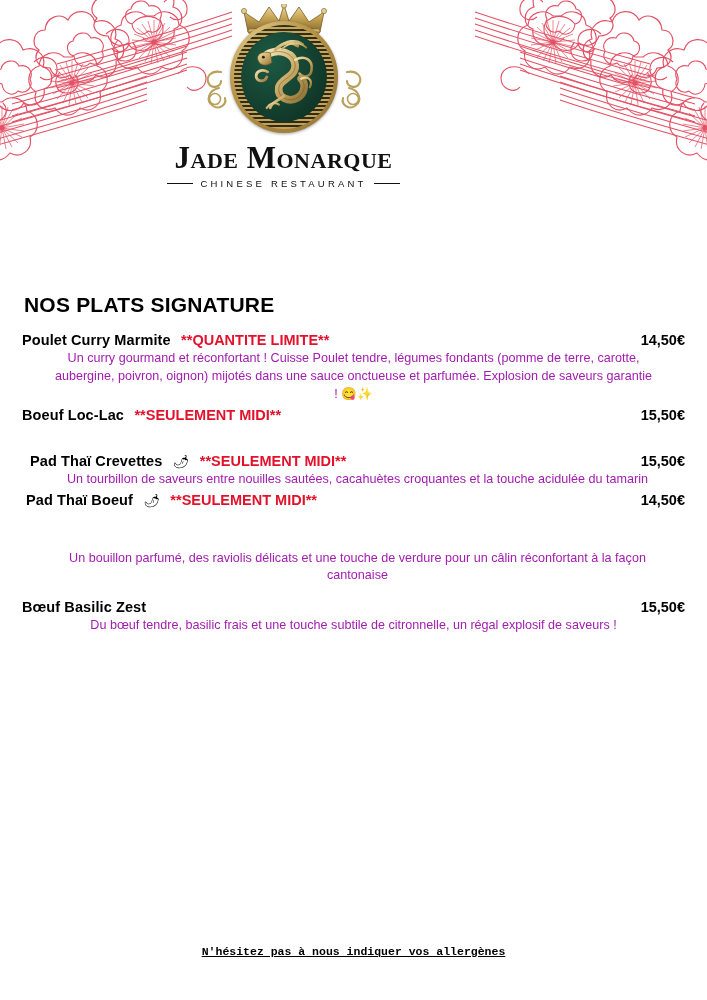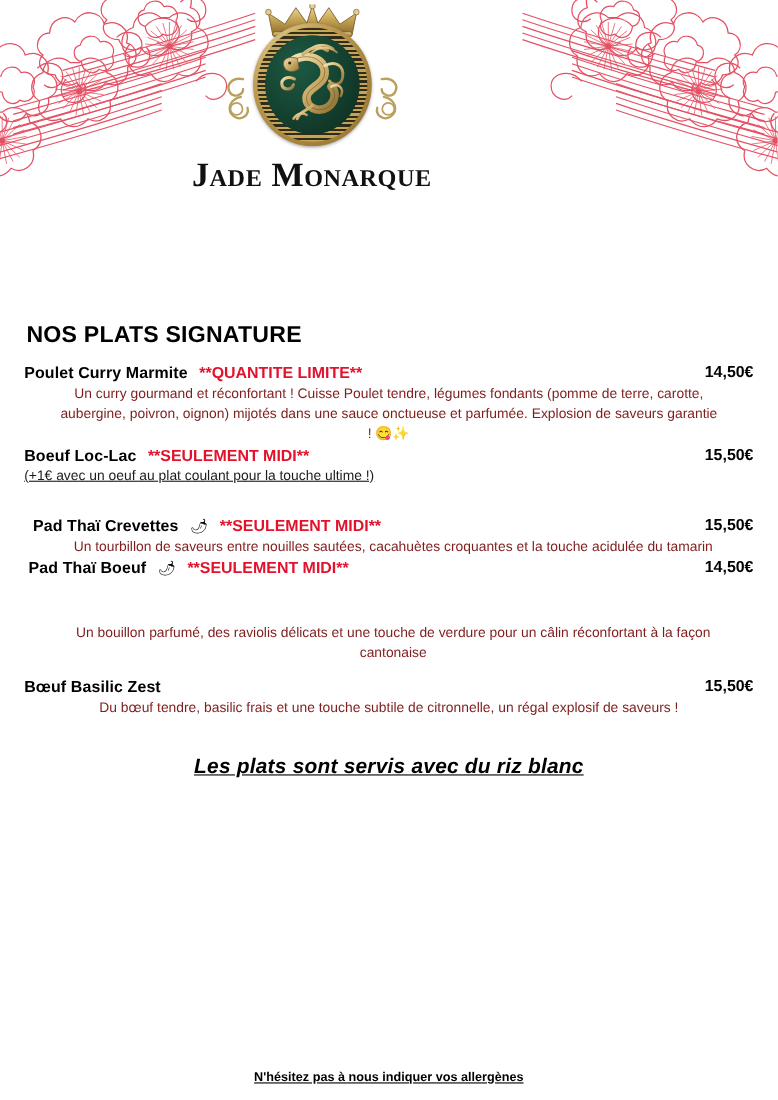--- a/index.html
+++ b/index.html
@@ -138,21 +138,21 @@
     font-size: 21px;
     font-weight: 700;
     letter-spacing: .2px;
     margin: 78px 0 14px 2px;
   }
 
   .dish { margin-bottom: 2px; }
 
   .dish-head {
     display: flex;
-    align-items: flex-start;
+    align-items: center;
     width: 100%;
   }
   .dish-head .lead { flex: 1 1 auto; min-width: 0; }
   .dish-name {
     font-size: 14.5px;
     font-weight: 700;
     letter-spacing: .1px;
   }
   .dish-tag {
     font-size: 14.5px;
@@ -170,21 +170,21 @@
     font-size: 14.5px;
     font-weight: 700;
     text-align: right;
     padding-left: 10px;
     white-space: nowrap;
   }
 
   .dish-desc {
     font-size: 12.6px;
     line-height: 1.42;
-    color: #7f1d1d;
+    color: #a21caf;
     text-align: center;
     padding: 0 30px;
     margin-top: 1px;
   }
   .dish-desc.align-left {
     text-align: left;
     padding: 0 0 0 6px;
   }
   .dish-note {
     font-size: 12.6px;
@@ -204,26 +204,27 @@
     font-size: 19px;
     font-weight: 700;
     font-style: italic;
     text-decoration: underline;
     letter-spacing: .2px;
   }
 
   .footer-note {
     position: absolute;
     left: 0;
-    bottom: 14px;
+    bottom: 42px;
     width: 707px;
     text-align: center;
     font-size: 11.5px;
     font-weight: 700;
     text-decoration: underline;
+    font-family: Liberation Mono, monospace;
   }
 
   .gap-lg { height: 11px; }
 </style>
 </head>
 <body>
 
 <div class="brand-band">
 
   <svg class="ornament-svg" viewBox="0 0 707 215">
@@ -368,20 +369,25 @@
         <g fill="none" stroke="#b9a05c" stroke-width="2.1" stroke-linecap="round" transform="translate(30,0) scale(-1,1)">
           <path d="M20,6 C10,4 4,11 8,18 C11,23 20,21 20,15"></path>
           <path d="M18,22 C8,24 4,34 12,40 C18,44 26,39 24,32"></path>
           <circle cx="14" cy="33" r="5.5" stroke-width="1.6"></circle>
         </g>
       </svg>
     </div>
 
     <div class="wordmark">Jade Monarque</div>
 
+    <div class="subwrap">
+      <span class="subrule"></span>
+      <span class="subtitle">CHINESE RESTAURANT</span>
+      <span class="subrule"></span>
+    </div>
   </div>
 </div>
 
 <div class="menu-body">
 
   <div class="section-title">NOS PLATS SIGNATURE</div>
 
   <div class="dish">
     <div class="dish-head">
       <div class="lead">
@@ -394,21 +400,20 @@
   </div>
 
   <div class="dish">
     <div class="dish-head">
       <div class="lead">
         <span class="dish-name">Boeuf Loc-Lac</span>
         <span class="dish-tag">**SEULEMENT MIDI**</span>
       </div>
       <div class="dish-price">15,50€</div>
     </div>
-    <div class="dish-note">(+1€ avec un oeuf au plat coulant pour la touche ultime !)</div>
   </div>
 
   <div class="dish indent-1">
     <div class="dish-head">
       <div class="lead">
         <span class="dish-name">Pad Thaï Crevettes</span>
         <span class="dish-emoji">🌶</span>
         <span class="dish-tag">**SEULEMENT MIDI**</span>
       </div>
       <div class="dish-price">15,50€</div>
@@ -438,16 +443,15 @@
   <div class="dish">
     <div class="dish-head">
       <div class="lead">
         <span class="dish-name">Bœuf Basilic Zest</span>
       </div>
       <div class="dish-price">15,50€</div>
     </div>
     <div class="dish-desc" style="padding:0 4px;">Du bœuf tendre, basilic frais et une touche subtile de citronnelle, un régal explosif de saveurs !</div>
   </div>
 
-  <div class="serve-note">Les plats sont servis avec du riz blanc</div>
 </div>
 
 <div class="footer-note">N'hésitez pas à nous indiquer vos allergènes</div>
 
 </body></html>

